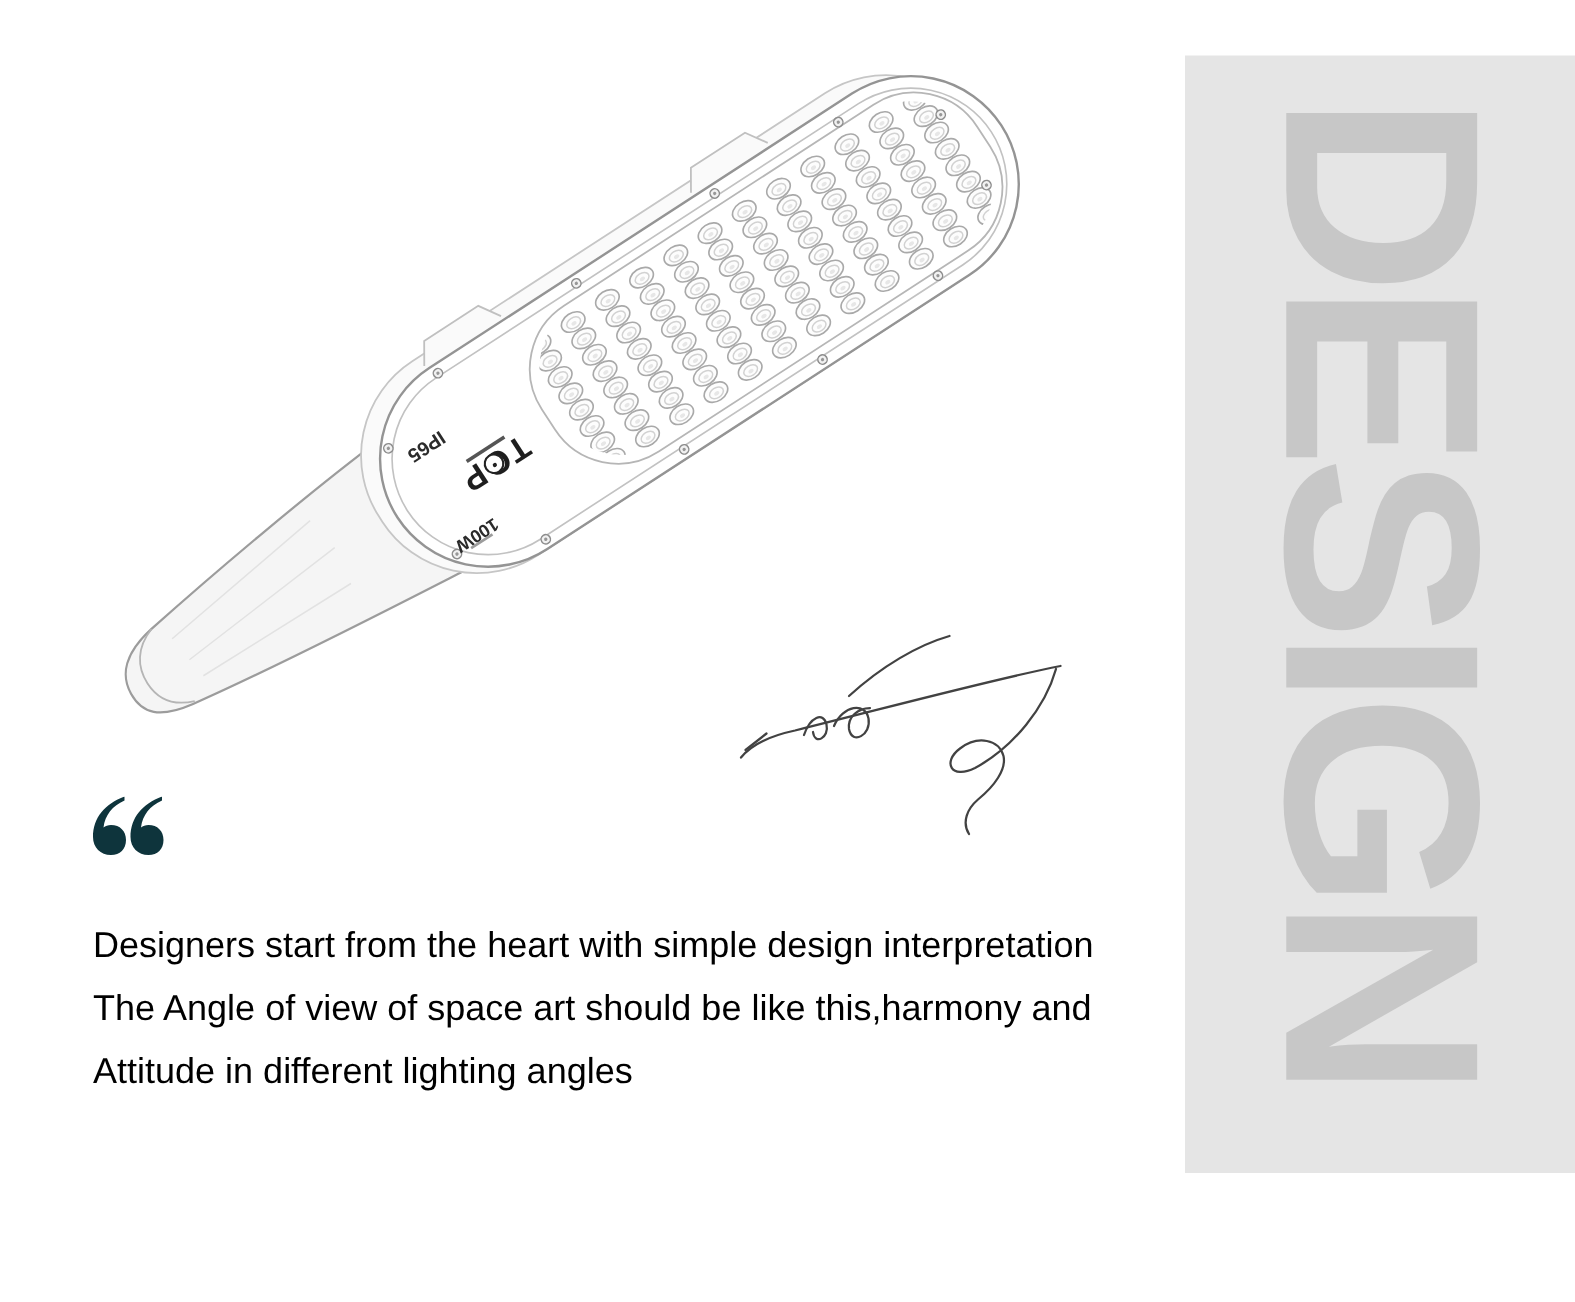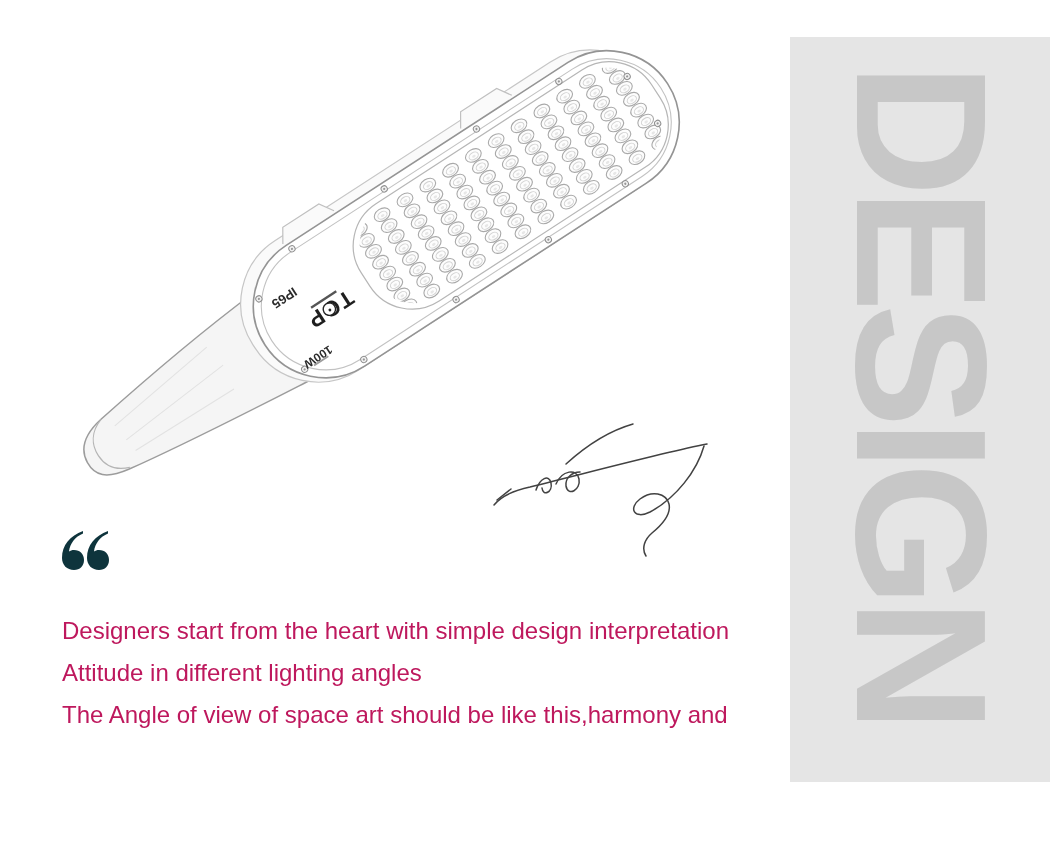--- a/index.html
+++ b/index.html
@@ -26,21 +26,21 @@
   .sketch{
     position:absolute;left:0;top:0;width:1050px;height:868px;
   }
   
   .quote-mark{
     position:absolute;left:62px;top:531px;width:50px;height:40px;
   }
   
   .quote-text{
     position:absolute;left:62px;top:610px;width:700px;
-    font-size:24px;line-height:42px;color:#be185d;
+    font-size:24px;line-height:42px;color:#000000;
   }
   .quote-text p{margin:0;padding:0;}
 </style>
 </head>
 <body>
 
 <div class="design-panel">
   <div class="design-word">DESIGN</div>
 </div>
 
@@ -638,15 +638,15 @@
 
 <svg class="quote-mark" viewBox="0 0 50 40" xmlns="http://www.w3.org/2000/svg">
   <g fill="#0e343c">
     <path d="M 21 0 C 8 5 0 14 0 27 C 0 34 5 39 12 39 C 18 39 22 35 22 29 C 22 23 18 19 12 19 C 10 19 8.2 19.6 7 20.6 C 8 12.5 13 6 21 2.6 Z"></path>
     <path d="M 46 0 C 33 5 25 14 25 27 C 25 34 30 39 37 39 C 43 39 47 35 47 29 C 47 23 43 19 37 19 C 35 19 33.2 19.6 32 20.6 C 33 12.5 38 6 46 2.6 Z"></path>
   </g>
 </svg>
 
 <div class="quote-text">
   <p>Designers start from the heart with simple design interpretation</p>
+  <p>The Angle of view of space art should be like this,harmony and</p>
   <p>Attitude in different lighting angles</p>
-  <p>The Angle of view of space art should be like this,harmony and</p>
 </div>
 
 </body></html>

